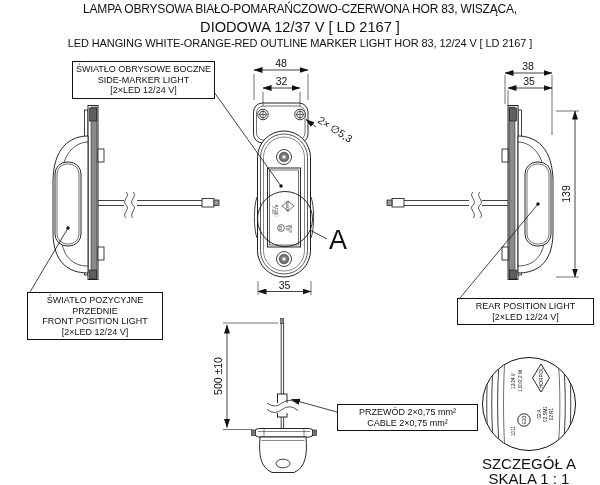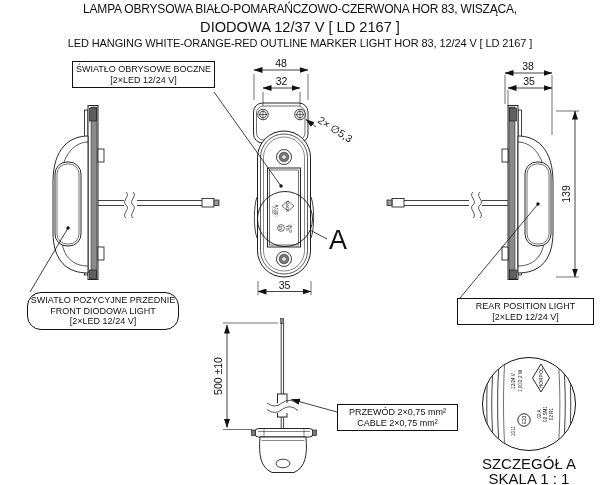--- a/index.html
+++ b/index.html
@@ -252,32 +252,33 @@
     <text class="cap" x="529" y="484" text-anchor="middle">SKALA 1 : 1</text>
   </g>
 </svg>
 
   <div class="title-line t1">LAMPA OBRYSOWA BIAŁO-POMARAŃCZOWO-CZERWONA HOR 83, WISZĄCA,</div>
   <div class="title-line t2">DIODOWA 12/37 V [ LD 2167 ]</div>
   <div class="title-line t3">LED HANGING WHITE-ORANGE-RED OUTLINE MARKER LIGHT HOR 83, 12/24 V [ LD 2167 ]</div>
 
   <div class="callout" style="left:72px;top:61px;width:143px;">
     <div>ŚWIATŁO OBRYSOWE BOCZNE</div>
+    <div>SIDE-MARKER LIGHT</div>
     <div>[2×LED 12/24 V]</div>
   </div>
 
-  <div class="callout" style="left:27px;top:292px;width:152px;border-radius:14px;">
+  <div class="callout" style="left:27px;top:292px;width:136px;">
     <div>ŚWIATŁO POZYCYJNE PRZEDNIE</div>
-    <div>FRONT DIODOWA LIGHT</div>
+    <div>FRONT POSITION LIGHT</div>
     <div>[2×LED 12/24 V]</div>
   </div>
 
   <div class="callout" style="left:457px;top:298px;width:137px;">
     <div>REAR POSITION LIGHT</div>
     <div>[2×LED 12/24 V]</div>
   </div>
 
-  <div class="callout" style="left:337px;top:404px;width:121px;">
+  <div class="callout" style="left:337px;top:404px;width:141px;">
     <div>PRZEWÓD 2×0,75 mm²</div>
     <div>CABLE 2×0,75 mm²</div>
   </div>
 
 </div>
 
 </body></html>

